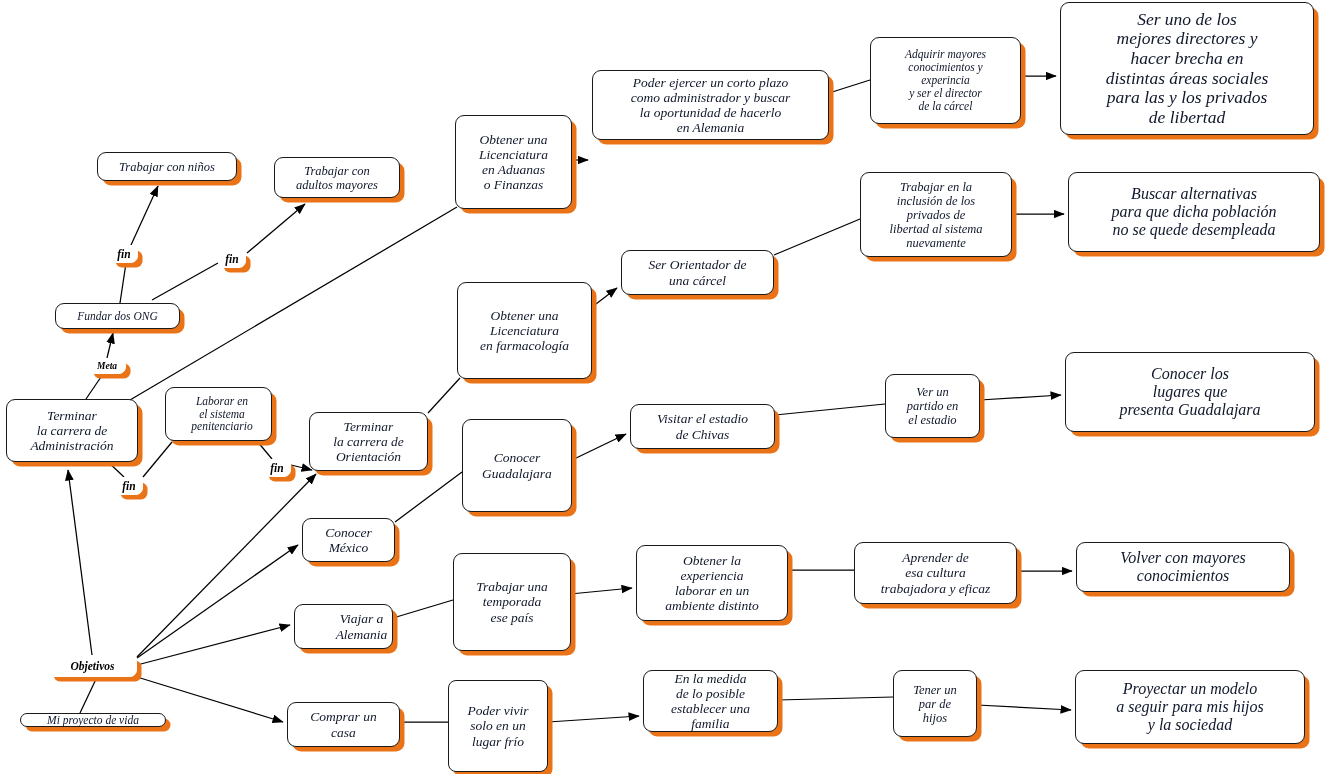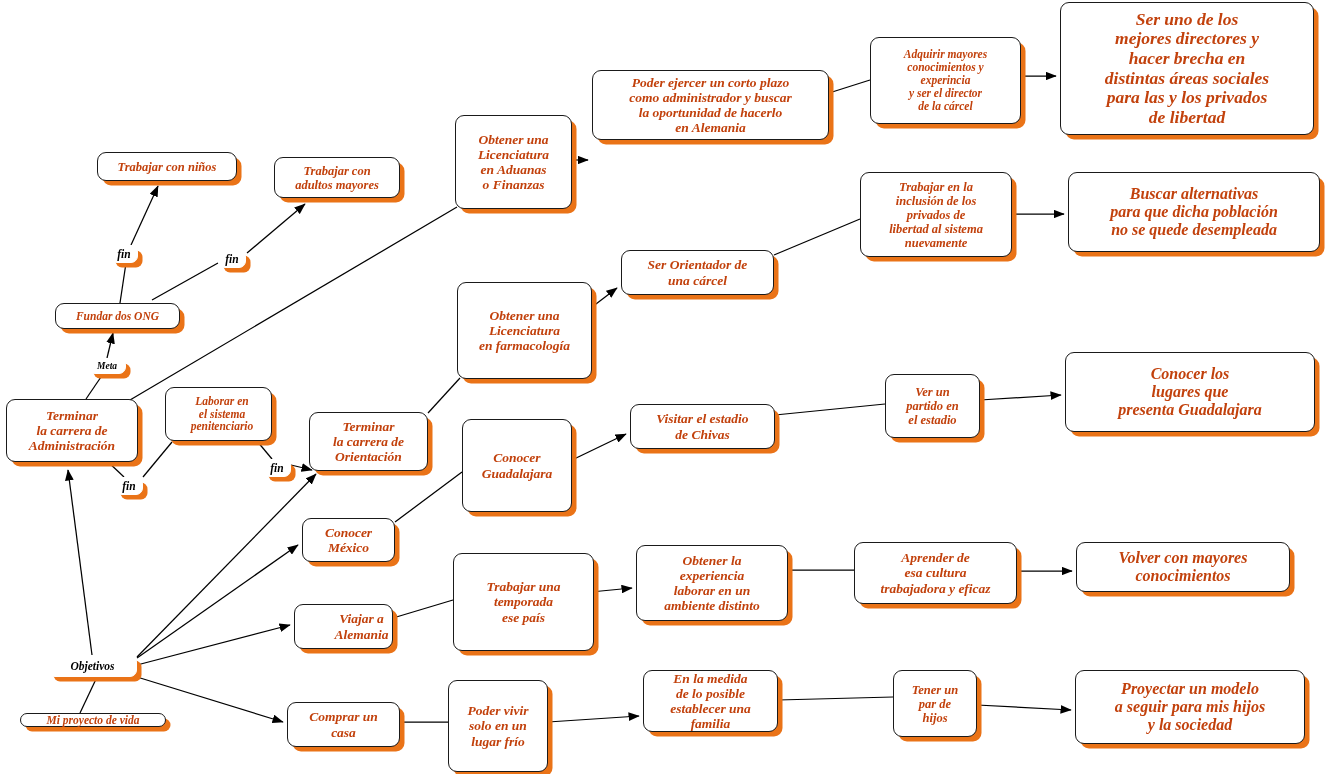--- a/index.html
+++ b/index.html
@@ -8,22 +8,22 @@
   #edges{position:absolute;left:0;top:0;width:1329px;height:774px;pointer-events:none;}
 
   .node{
     position:absolute;
     box-sizing:border-box;
     background:#ffffff;
     border:1.4px solid #1a1a1a;
     border-radius:9px;
     display:flex;align-items:center;justify-content:center;
     text-align:center;
-    font-weight:bold;font-style:italic;
-    color:#c2410c;
+    font-weight:normal;font-style:italic;
+    color:#0f172a;
     line-height:1.12;
     z-index:5;
     box-shadow:5px 5px 0 -0.5px #EA7317;
   }
   .node .txt{display:block;padding:1px 6px;white-space:pre-line;}
 
   
   .linklabel{
     position:absolute;
     box-sizing:border-box;
@@ -193,21 +193,21 @@
 presenta Guadalajara</span>
       </div>
       <div class="node fs13" style="left: 302px; top: 518px; width: 93px; height: 44px; border-color: rgb(26, 26, 26); background: rgb(255, 255, 255); box-shadow: rgb(234, 115, 23) 5px 5px 0px -0.5px;">
         <span class="txt">Conocer
 México</span>
       </div>
       <div class="node fs13" style="left: 294px; top: 604px; width: 99px; height: 45px; border-color: rgb(26, 26, 26); background: rgb(255, 255, 255); box-shadow: rgb(234, 115, 23) 5px 5px 0px -0.5px; padding-left: 36px;">
         <span class="txt">Viajar a
 Alemania</span>
       </div>
-      <div class="node fs13" style="left: 453px; top: 553px; width: 141px; height: 98px; border-color: rgb(26, 26, 26); background: rgb(255, 255, 255); box-shadow: rgb(234, 115, 23) 5px 5px 0px -0.5px;">
+      <div class="node fs13" style="left: 453px; top: 553px; width: 118px; height: 98px; border-color: rgb(26, 26, 26); background: rgb(255, 255, 255); box-shadow: rgb(234, 115, 23) 5px 5px 0px -0.5px;">
         <span class="txt">Trabajar una
 temporada
 ese país</span>
       </div>
       <div class="node fs13" style="left: 636px; top: 545px; width: 152px; height: 76px; border-color: rgb(26, 26, 26); background: rgb(255, 255, 255); box-shadow: rgb(234, 115, 23) 5px 5px 0px -0.5px;">
         <span class="txt">Obtener la
 experiencia
 laborar en un
 ambiente distinto</span>
       </div>
@@ -217,21 +217,21 @@
 trabajadora y eficaz</span>
       </div>
       <div class="node fs16" style="left: 1076px; top: 542px; width: 214px; height: 50px; border-color: rgb(26, 26, 26); background: rgb(255, 255, 255); box-shadow: rgb(234, 115, 23) 5px 5px 0px -0.5px;">
         <span class="txt">Volver con mayores
 conocimientos</span>
       </div>
       <div class="node fs13" style="left: 287px; top: 702px; width: 113px; height: 45px; border-color: rgb(26, 26, 26); background: rgb(255, 255, 255); box-shadow: rgb(234, 115, 23) 5px 5px 0px -0.5px;">
         <span class="txt">Comprar un
 casa</span>
       </div>
-      <div class="node fs13" style="left: 448px; top: 680px; width: 100px; height: 92px; border-color: rgb(26, 26, 26); background: rgb(255, 255, 255); box-shadow: rgb(234, 115, 23) 5px 5px 0px -0.5px;">
+      <div class="node fs13" style="left: 448px; top: 680px; width: 100px; height: 92px; border-color: rgb(26, 26, 26); background: rgb(255, 255, 255); box-shadow: rgb(234, 115, 23) 5px 5px 0px -0.5px; border-radius: 8px;">
         <span class="txt">Poder vivir
 solo en un
 lugar frío</span>
       </div>
       <div class="node fs13" style="left: 643px; top: 670px; width: 135px; height: 62px; border-color: rgb(26, 26, 26); background: rgb(255, 255, 255); box-shadow: rgb(234, 115, 23) 5px 5px 0px -0.5px;">
         <span class="txt">En la medida
 de lo posible
 establecer una
 familia</span>
       </div>

